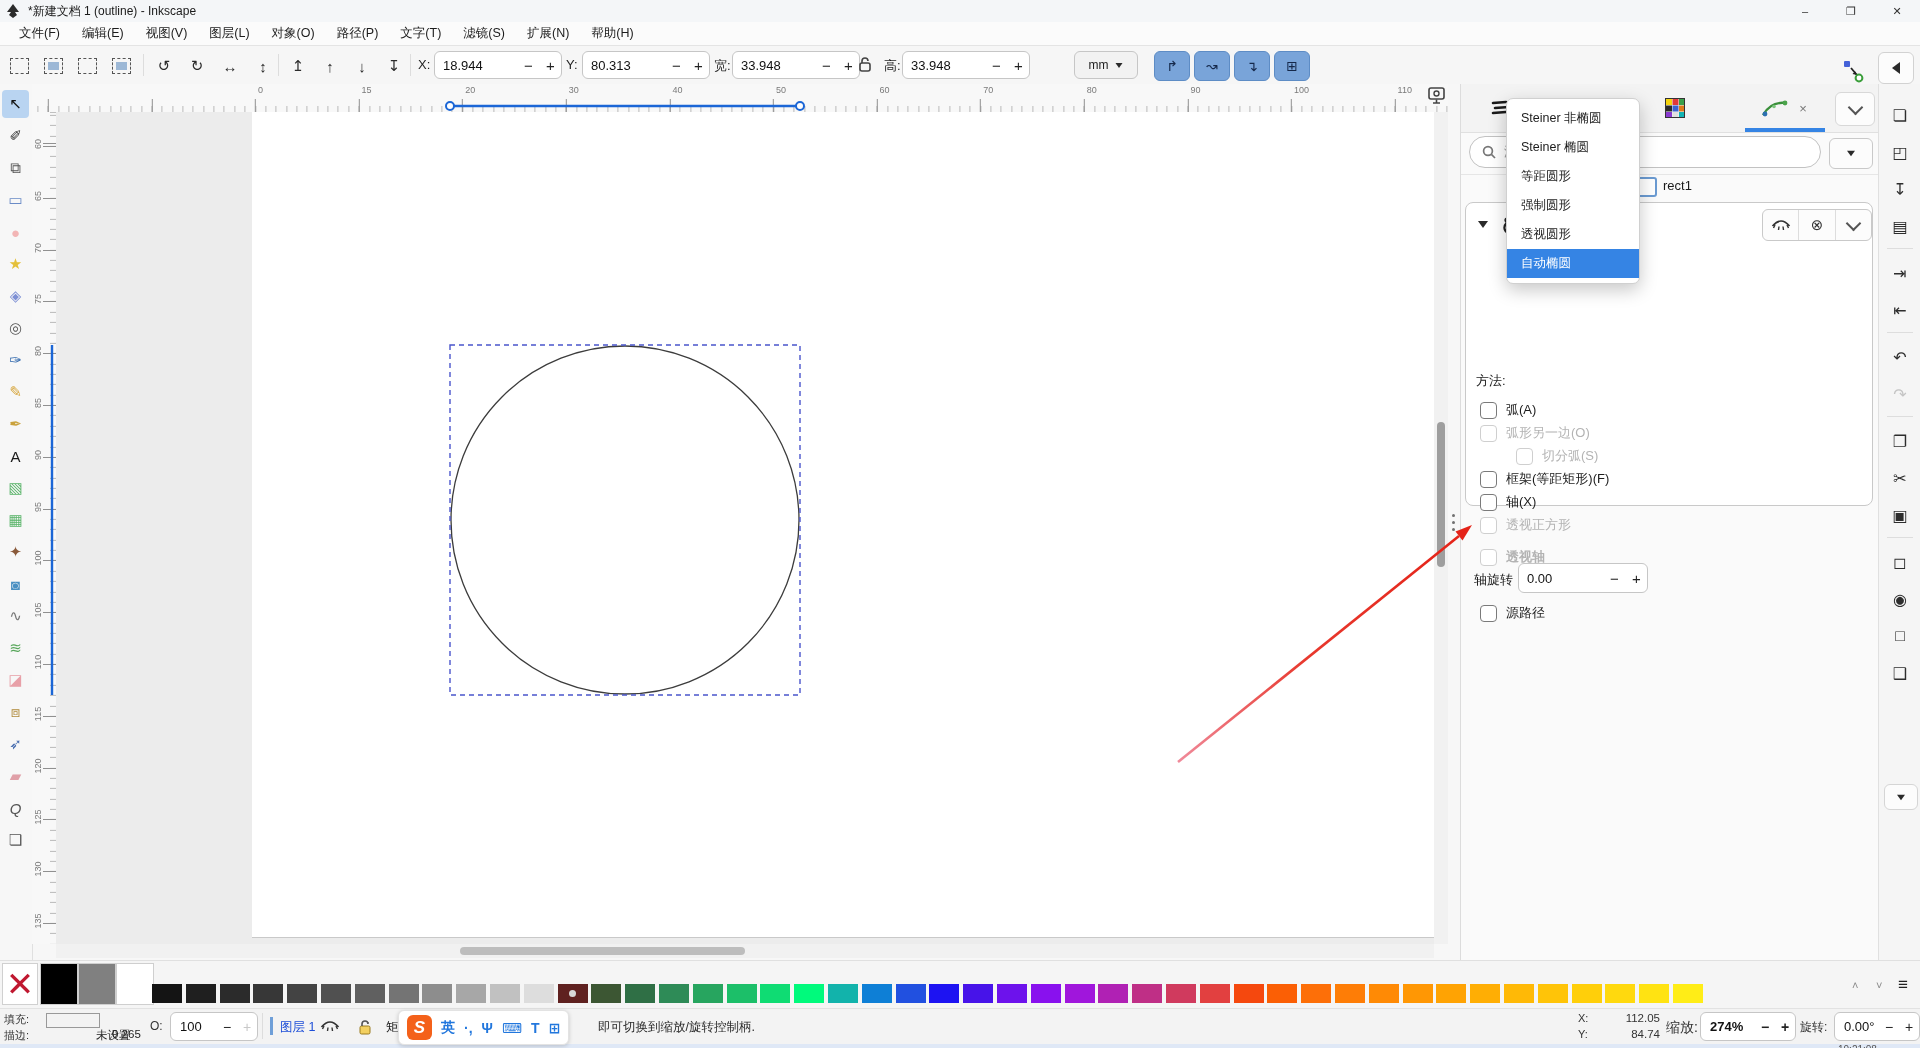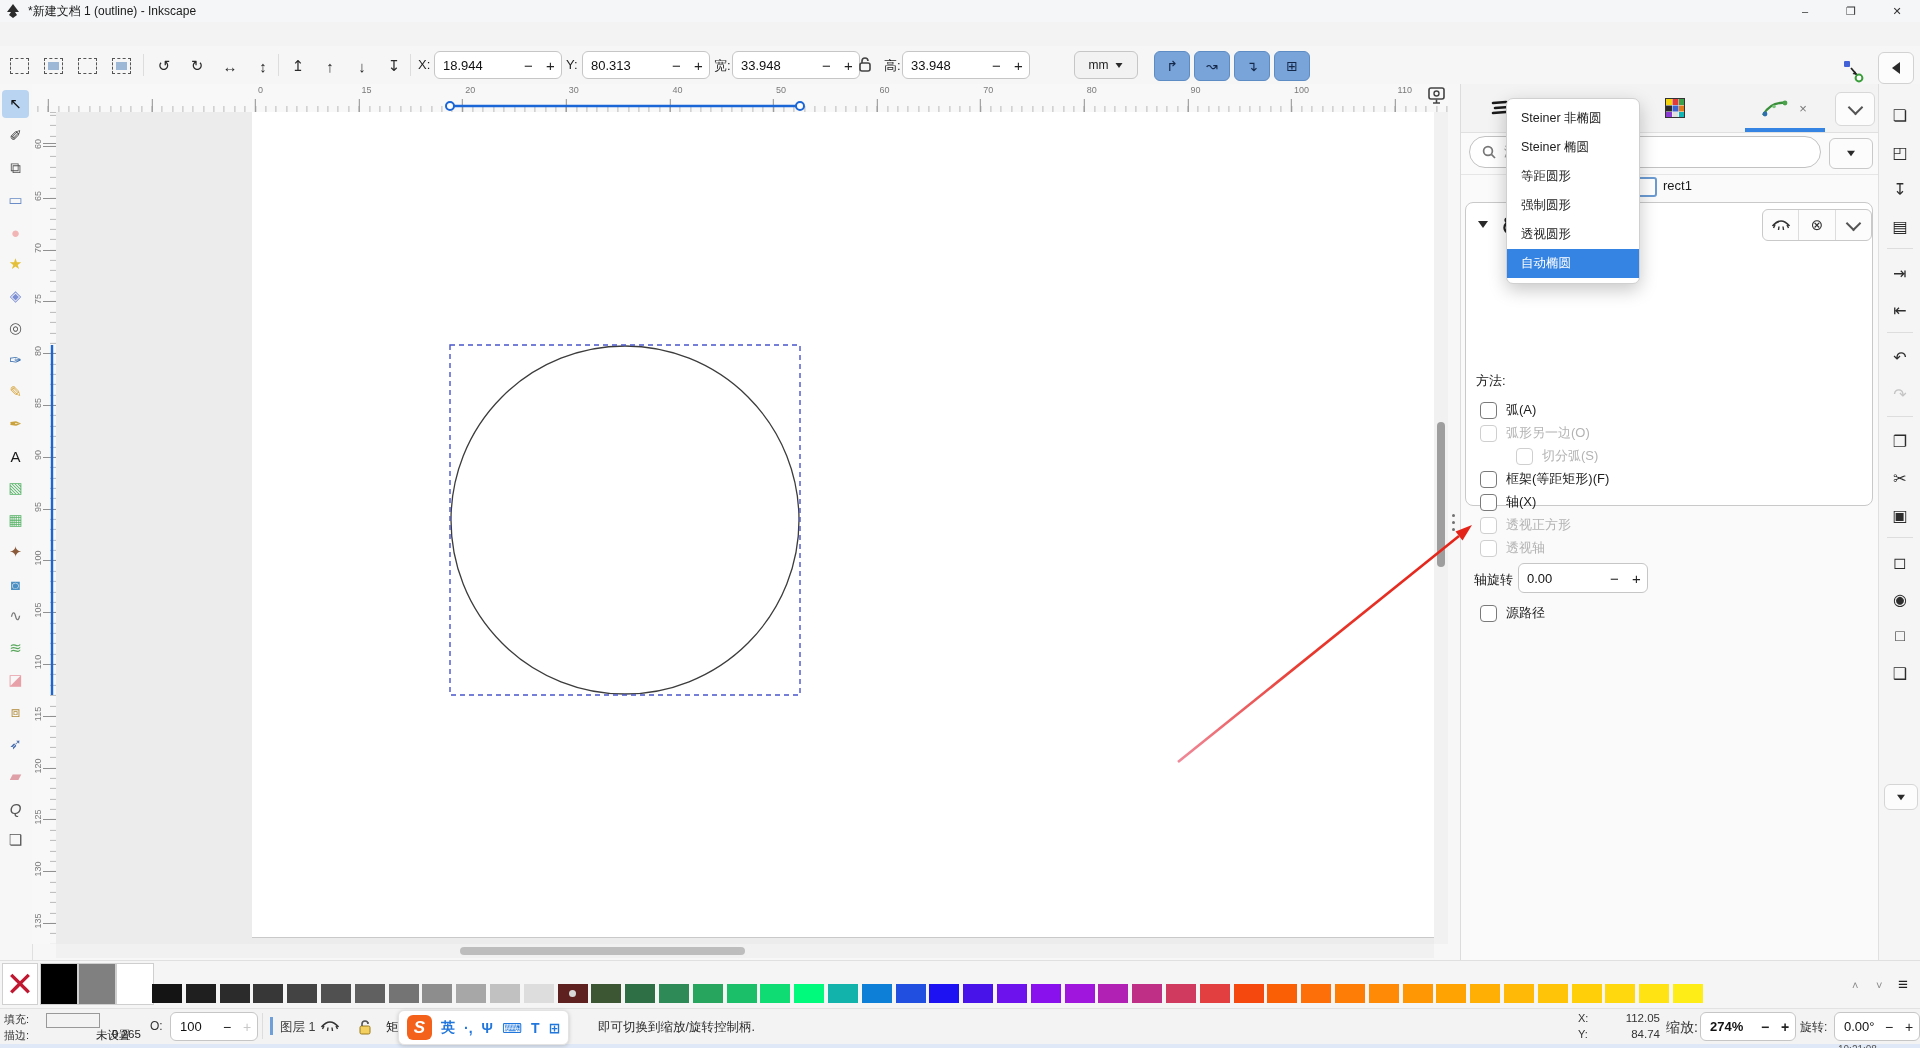--- a/index.html
+++ b/index.html
@@ -111,21 +111,21 @@
   #stroke-value{position:absolute;left:52px;top:19px;font-size:11.5px;color:#222;margin-left:44px;}
   #stroke-width{position:absolute;left:112px;top:19px;font-size:11.5px;color:#222;}
   #opacity-label{position:absolute;left:150px;top:10px;font-size:12px;}
   #opacity-spin{left:170px;width:86px;}
   .sspin{position:absolute;top:3px;height:27px;background:#fff;border:1px solid #c6c6c6;border-radius:6px;display:flex;overflow:hidden;}
   .sspin .val{flex:1;display:flex;align-items:center;padding-left:9px;font-size:13px;color:#111;}
   .sspin .sb{width:20px;display:flex;align-items:center;justify-content:center;font-size:14px;color:#222;}
   .sspin .sb.dim{color:#c8c8c8;}
   #sb-sep1{position:absolute;left:262px;top:4px;width:1px;height:26px;background:#ddd;}
   #layer-bar{position:absolute;left:270px;top:8px;width:3px;height:18px;background:#6f9fd8;}
-  #layer-name{position:absolute;left:280px;top:10px;font-size:12.5px;color:#404040;}
+  #layer-name{position:absolute;left:280px;top:10px;font-size:12.5px;color:#1d4ed8;}
   #layer-eye{position:absolute;left:320px;top:10px;}
   #layer-lock{position:absolute;left:358px;top:9px;}
   #hidden-text{position:absolute;left:386px;top:10px;font-size:12.5px;color:#1a1a1a;width:14px;overflow:hidden;white-space:nowrap;}
   #ime-bar{position:absolute;left:398px;top:1px;height:33px;background:#fff;border:1px solid #e3e3e3;border-radius:6px;box-shadow:0 1px 4px rgba(0,0,0,.18);display:flex;align-items:center;padding:0 8px;gap:9px;z-index:55;}
   #sogou-logo{width:25px;height:25px;background:#f4611a;border-radius:6px;color:#fff;font-weight:bold;font-size:17px;font-style:italic;display:flex;align-items:center;justify-content:center;}
   .imeitem{color:#2277dd;font-size:14px;font-weight:bold;}
   #status-message{position:absolute;left:598px;top:10px;font-size:12.5px;color:#2b2b2b;}
   #coord-x-label{position:absolute;left:1578px;top:3px;}
   #coord-x-value{position:absolute;left:1602px;top:3px;width:58px;text-align:right;font-size:11.5px;}
   #coord-y-label{position:absolute;left:1578px;top:19px;}
@@ -150,20 +150,32 @@
         <path d="M7 0 L13 8 L9 8 L11 11 L7 14 L3 11 L5 8 L1 8 Z" fill="#2b2b2b"></path>
       </svg>
     <span id="window-title">*新建文档 1 (outline) - Inkscape</span>
     <div id="win-controls">
         <div class="winbtn">–</div>
         <div class="winbtn">❐</div>
         <div class="winbtn">✕</div>
       </div>
   </div>
 
+  <div id="menubar" class="abs">
+      <span class="menu-item">文件(F)</span>
+      <span class="menu-item">编辑(E)</span>
+      <span class="menu-item">视图(V)</span>
+      <span class="menu-item">图层(L)</span>
+      <span class="menu-item">对象(O)</span>
+      <span class="menu-item">路径(P)</span>
+      <span class="menu-item">文字(T)</span>
+      <span class="menu-item">滤镜(S)</span>
+      <span class="menu-item">扩展(N)</span>
+      <span class="menu-item">帮助(H)</span>
+    </div>
 
   <div id="toolbar" class="abs">
     <div id="select-group">
         <span class="selbox" style="left: 10px;"></span>
         <span class="selbox" style="left: 44px;">
           <span class="in"></span>
         </span>
         <span class="selbox" style="left: 78px;"></span>
         <span class="selbox" style="left: 112px;">
           <span class="in"></span>
@@ -426,21 +438,21 @@
               <span class="clab">框架(等距矩形)(F)</span>
             </div>
             <div class="cbrow" style="top: 289px;">
               <span class="cbox"></span>
               <span class="clab">轴(X)</span>
             </div>
             <div class="cbrow dis" style="top: 312px;">
               <span class="cbox"></span>
               <span class="clab">透视正方形</span>
             </div>
-            <div class="cbrow dis" style="top: 335px;">
+            <div class="cbrow dis" style="top: 344px; font-weight: bold;">
               <span class="cbox"></span>
               <span class="clab">透视轴</span>
             </div>
           </div>
 
         <span id="axis-label">轴旋转</span>
         <div class="spin" style="left:52px;top:360px;width:128px;height:28px">
           <span class="val">0.00</span>
           <span class="sb">−</span>
           <span class="sb">+</span>

